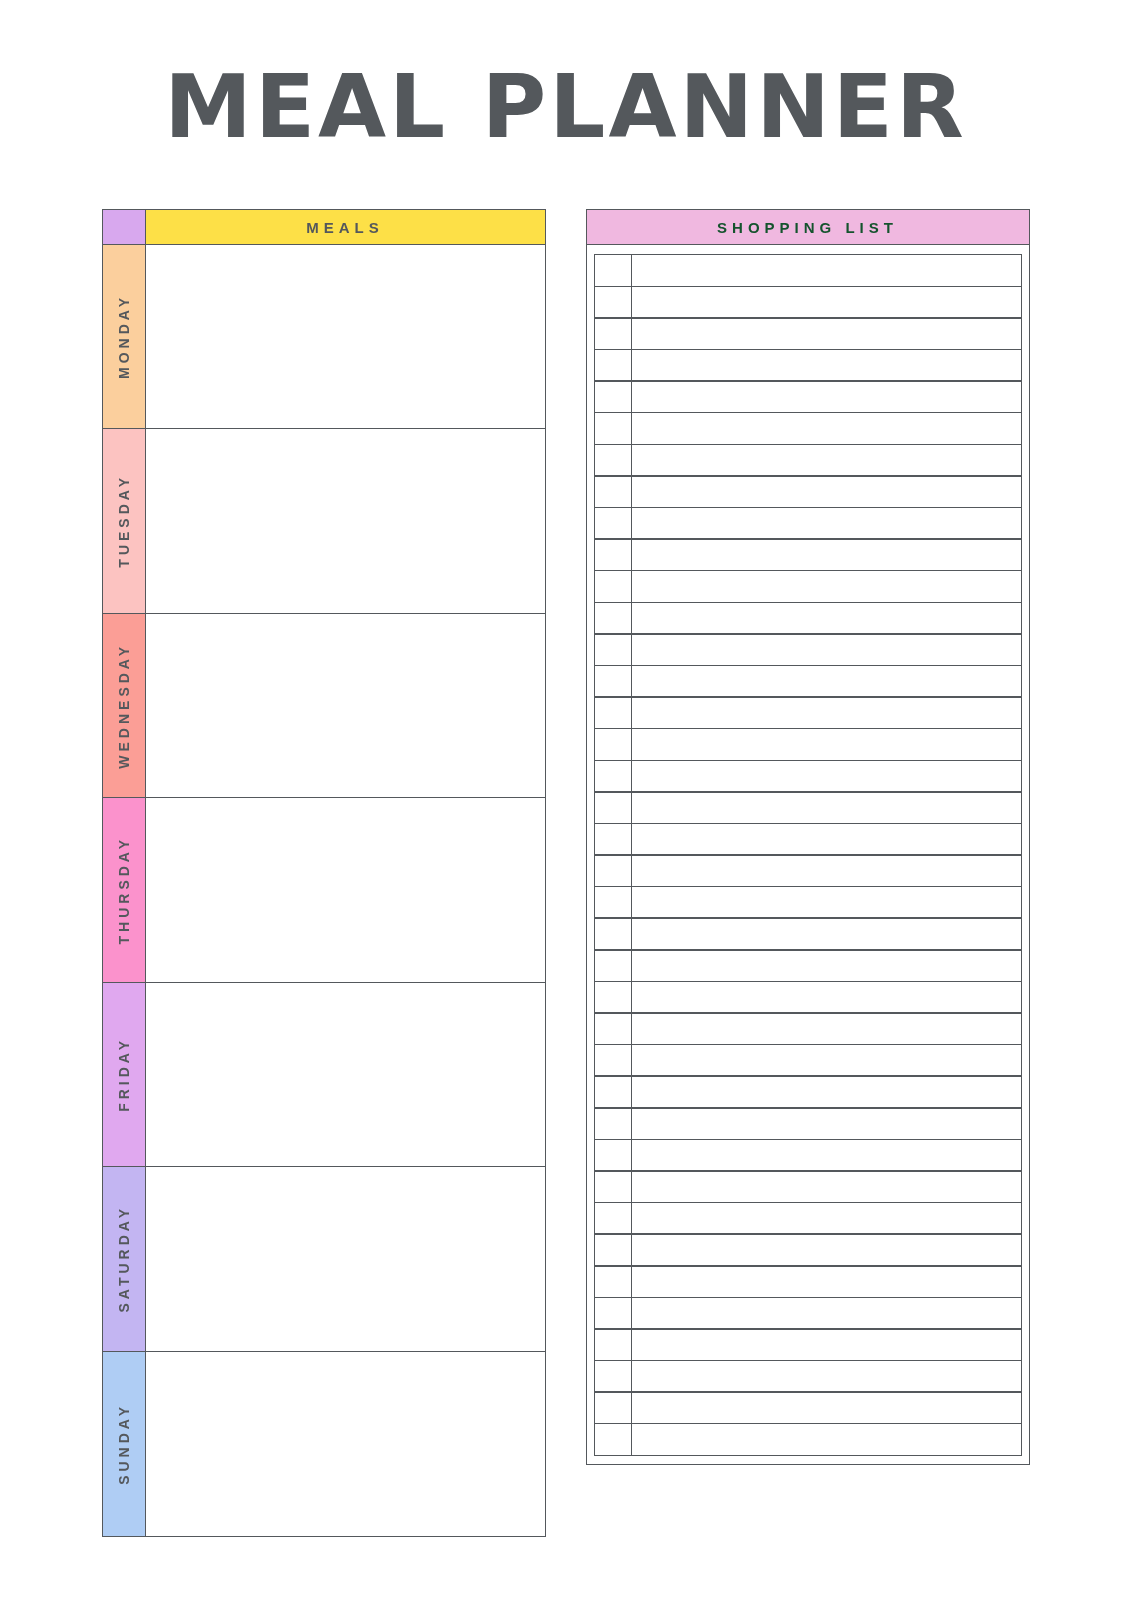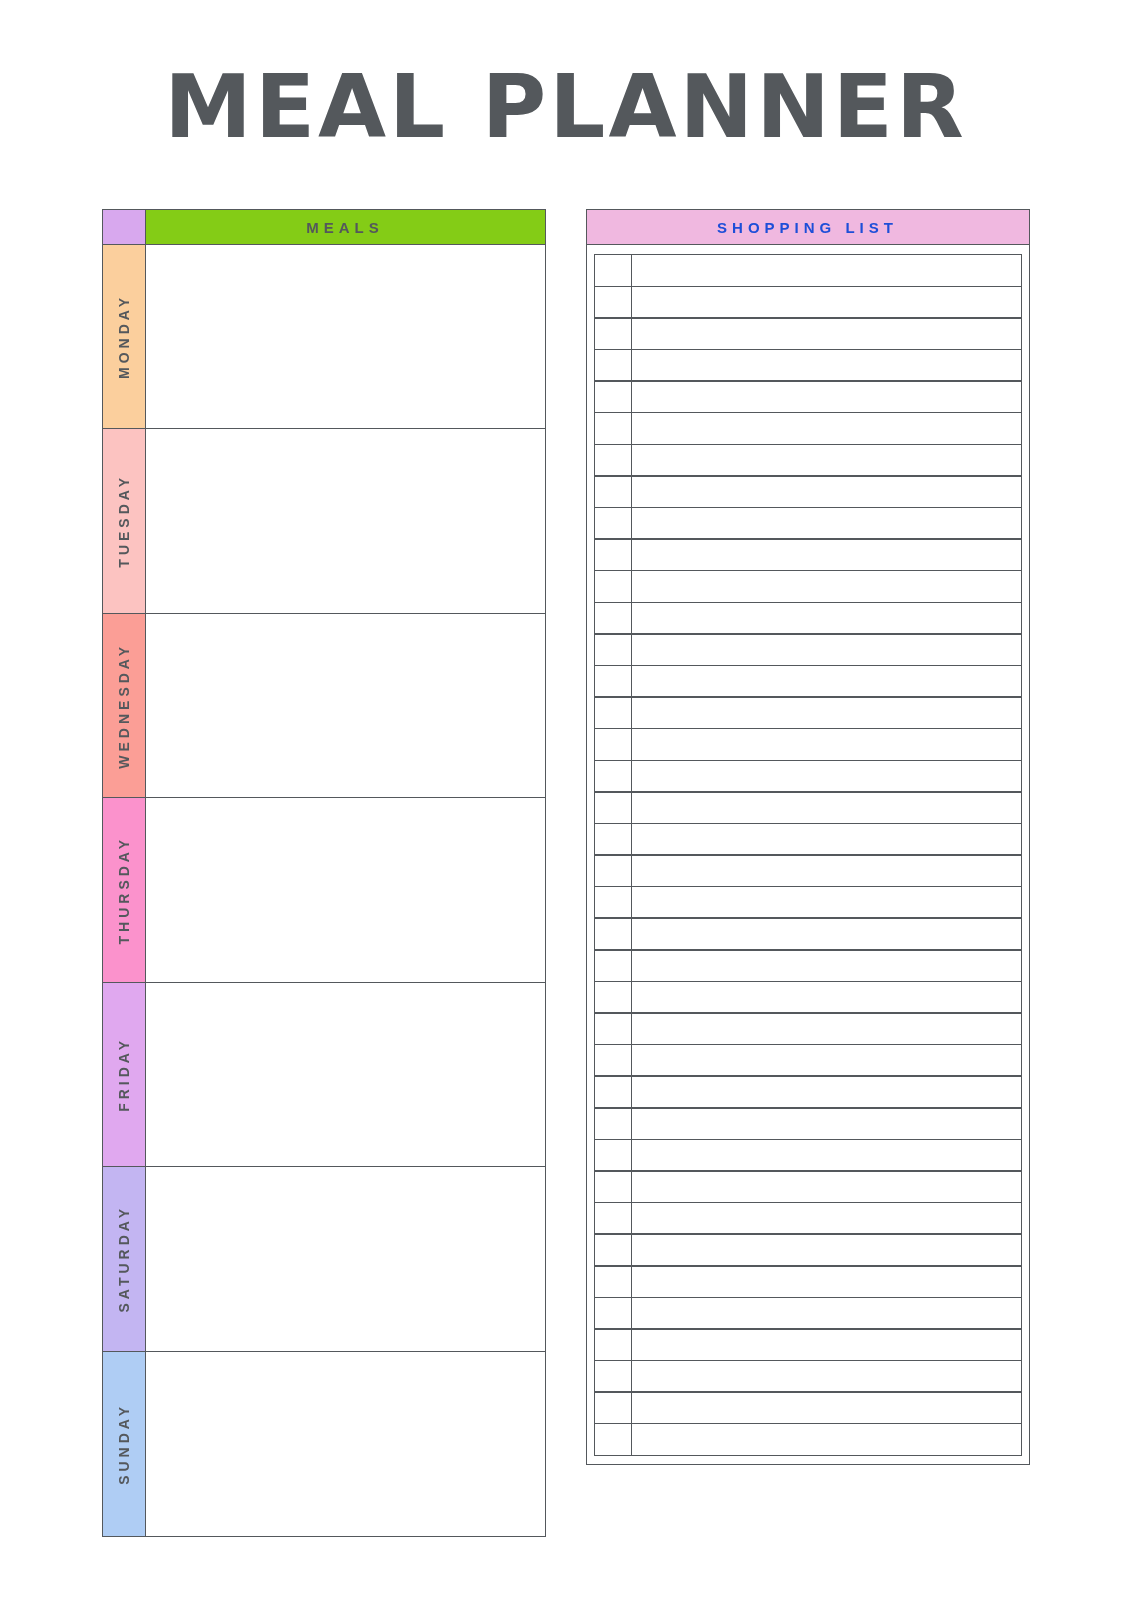--- a/index.html
+++ b/index.html
@@ -55,21 +55,21 @@
     height: 36px;
   }
   .meals-header-spacer {
     width: 44px;
     background: #d8a8ee;
     border: 1.5px solid #54585c;
     box-sizing: border-box;
   }
   .meals-header-title {
     flex: 1;
-    background: #84cc16;
+    background: #fde047;
     border: 1.5px solid #54585c;
     border-left: none;
     box-sizing: border-box;
     display: flex;
     align-items: center;
     justify-content: center;
     font-size: 15px;
     font-weight: bold;
     letter-spacing: 5px;
     color: #54585c;
@@ -113,21 +113,21 @@
     height: 36px;
     background: #f0b8e0;
     border: 1.5px solid #54585c;
     box-sizing: border-box;
     display: flex;
     align-items: center;
     justify-content: center;
     font-size: 15px;
     font-weight: bold;
     letter-spacing: 5px;
-    color: #1d4ed8;
+    color: #14532d;
   }
   .shopping-body {
     border: 1.5px solid #54585c;
     border-top: none;
     box-sizing: border-box;
     padding: 9px 7px 9px 7px;
     background: #ffffff;
   }
   .shop-row {
     display: flex;

